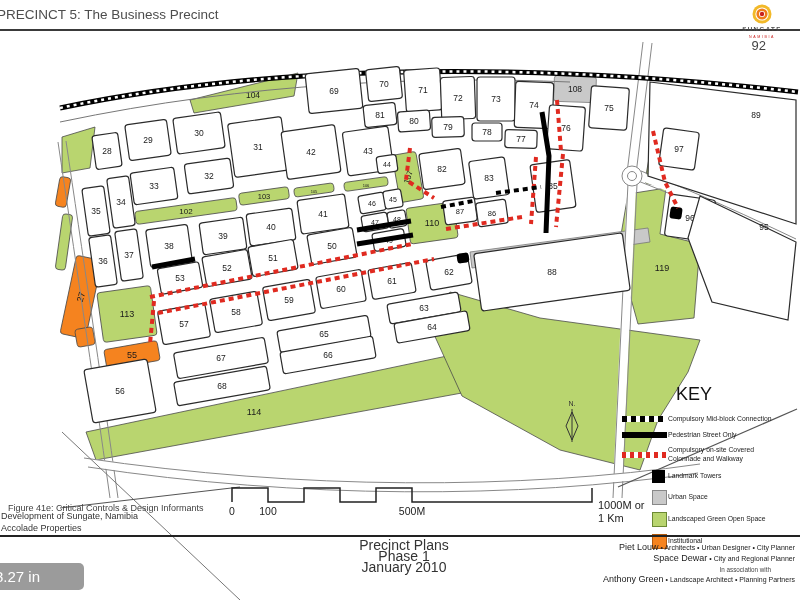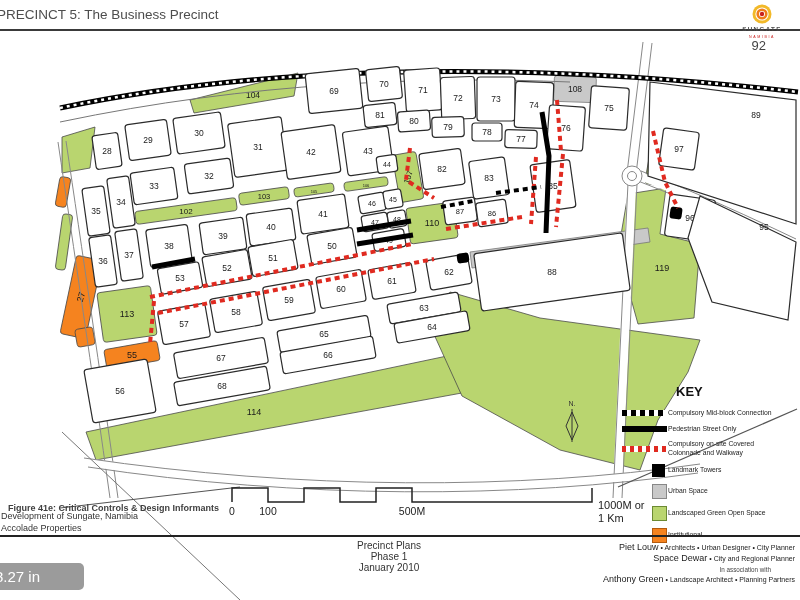--- a/index.html
+++ b/index.html
@@ -3,41 +3,41 @@
 <meta charset="utf-8">
 <style>
   html,body{margin:0;padding:0;}
   body{width:800px;height:600px;overflow:hidden;position:relative;background:#fff;
        font-family:"Liberation Sans", sans-serif;color:#333;}
   .hdr-title{position:absolute;left:-3px;top:7px;font-size:13.5px;color:#4d4d4d;}
   .hdr-line{position:absolute;left:0;right:0;top:29px;height:2px;background:#3a3a3a;}
   .page-num{position:absolute;right:34px;top:38px;font-size:13px;color:#444;}
   .logo-wrap{position:absolute;right:4px;top:0;}
   #plan{position:absolute;left:0;top:0;}
-  .caption{position:absolute;left:8px;top:503px;font-size:9px;color:#3f3f3f;font-weight:bold;}
+  .caption{position:absolute;left:8px;top:503px;font-size:9px;color:#3f3f3f;}
   .key-panel{position:absolute;left:612px;top:384px;width:188px;}
-  .key-title{font-size:13px;font-weight:bold;color:#111;margin-left:64px;margin-bottom:10px;}
+  .key-title{font-size:18px;font-weight:normal;color:#111;margin-left:64px;margin-bottom:10px;}
   .key-row{display:flex;align-items:center;margin-bottom:7px;}
   .key-swatch-cell{width:56px;flex:0 0 56px;display:flex;align-items:center;}
   .key-label{font-size:6.8px;color:#222;line-height:8.5px;white-space:pre-line;}
   .sw-black-dash{margin-left:10px;width:45px;height:6px;
     background:repeating-linear-gradient(90deg,#000 0 5px,#fff 5px 9px);}
   .sw-black-solid{margin-left:10px;width:45px;height:6px;background:#000;}
   .sw-red-dash{margin-left:10px;width:45px;height:6px;
     background:repeating-linear-gradient(90deg,#e02a20 0 4px,#fff 4px 8px);}
   .sw-black-square{margin-left:40px;width:13px;height:13px;background:#000;}
   .sw-gray-square{margin-left:40px;width:13px;height:13px;background:#c9c9c9;border:1px solid #888;}
   .sw-green-square{margin-left:40px;width:13px;height:13px;background:#b9d56f;border:1px solid #6c8a33;}
   .sw-orange-square{margin-left:40px;width:13px;height:13px;background:#f5831f;border:1px solid #b35a0d;}
   .ftr-line{position:absolute;left:0;right:0;top:535px;height:2px;background:#222;}
   .ftr-left{position:absolute;left:1px;top:510px;font-size:9px;color:#333;line-height:12px;}
   .ftr-badge{position:absolute;left:-12px;top:563px;width:96px;height:27px;background:#9b9b9b;
     border-radius:5px;color:#fff;font-size:15px;line-height:27px;padding-left:7px;box-sizing:border-box;}
-  .ftr-center{position:absolute;left:329px;top:540px;width:120px;text-align:center;
-    font-size:10px;line-height:11px;color:#333;}
+  .ftr-center{position:absolute;left:344px;top:540px;width:120px;text-align:center;
+    font-size:14px;line-height:11px;color:#333;}
   .ftr-right{position:absolute;right:5px;top:542px;text-align:right;color:#222;}
   .credit{font-size:7px;line-height:10px;}
   .credit .nm{font-size:9px;}
   .assoc{font-size:6.3px;color:#444;margin:2px 24px 1px 0;}
 </style>
 </head>
 <body>
 
 <div class="hdr-title">PRECINCT 5: The Business Precinct</div>
 <div class="hdr-line"></div>

